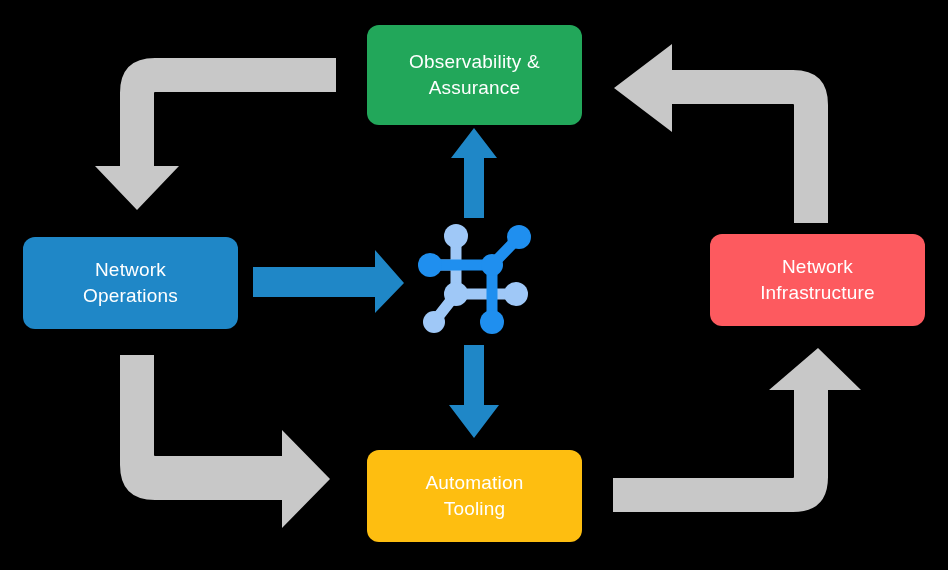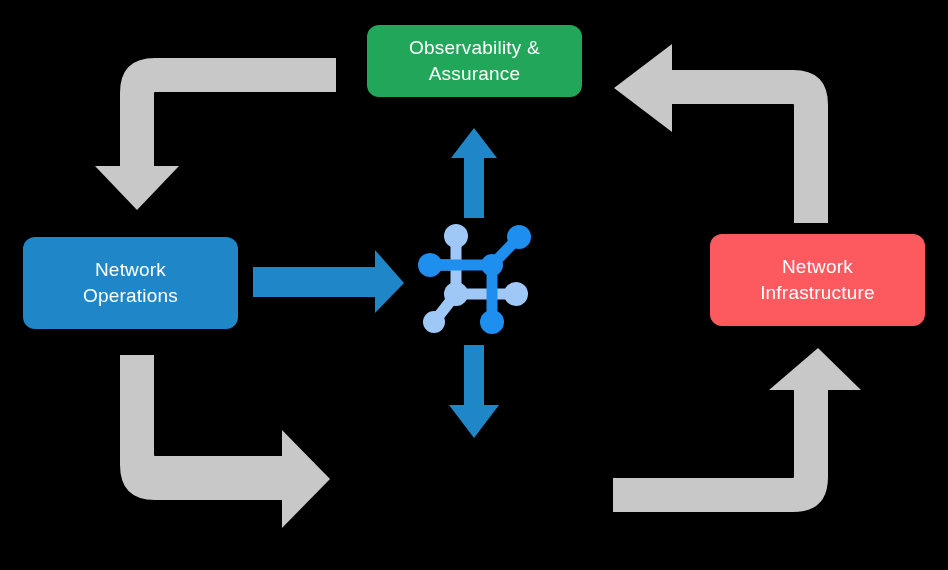--- a/index.html
+++ b/index.html
@@ -27,21 +27,21 @@
     color: #ffffff;
     font-size: 19px;
     line-height: 1.35;
     font-weight: 400;
     letter-spacing: 0.2px;
     box-sizing: border-box;
     padding: 4px 10px;
     white-space: pre-line;
   }
   #box-observability {
-    left: 367px; top: 25px; width: 215px; height: 72px;
+    left: 367px; top: 25px; width: 215px; height: 100px;
     background: #22A75A;
   }
   #box-network-operations {
     left: 23px; top: 237px; width: 215px; height: 92px;
     background: #1F87C7;
   }
   #box-network-infrastructure {
     left: 710px; top: 234px; width: 215px; height: 92px;
     background: #FD5A5F;
   }
@@ -122,14 +122,18 @@
   <div class="node-box" id="box-network-operations">
     <span>Network
 Operations</span>
   </div>
 
   <div class="node-box" id="box-network-infrastructure">
     <span>Network
 Infrastructure</span>
   </div>
 
+  <div class="node-box" id="box-automation-tooling">
+    <span>Automation
+Tooling</span>
+  </div>
 
 </div>
 
 </body></html>

